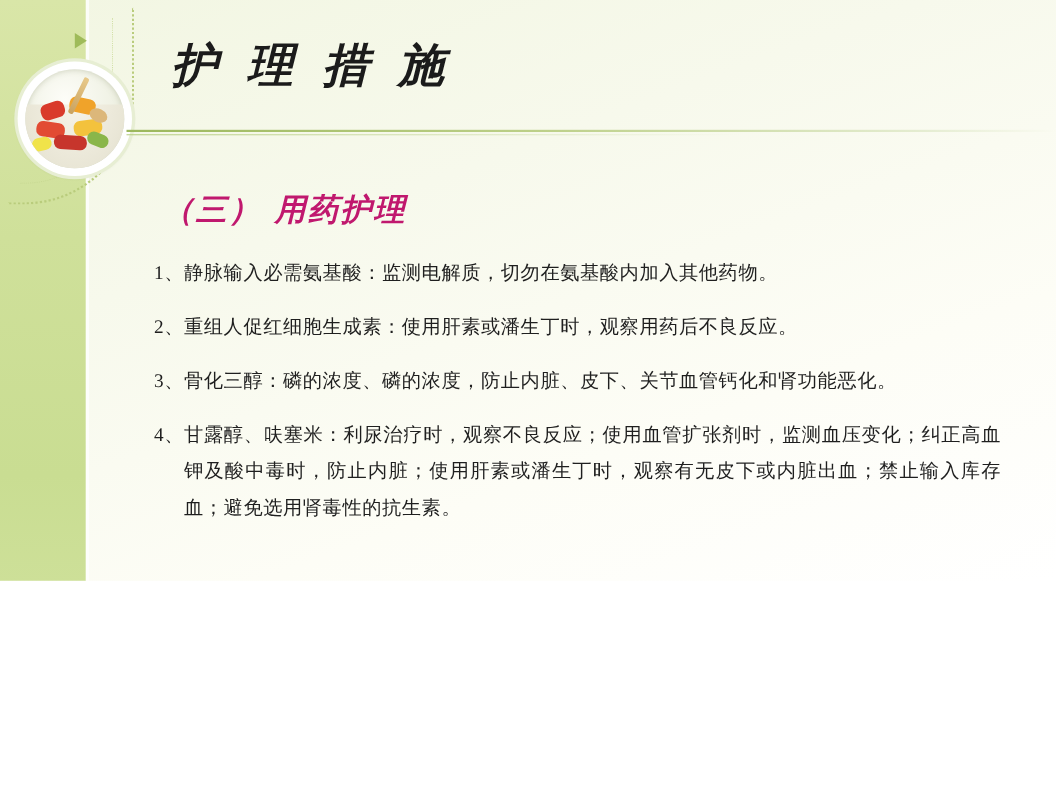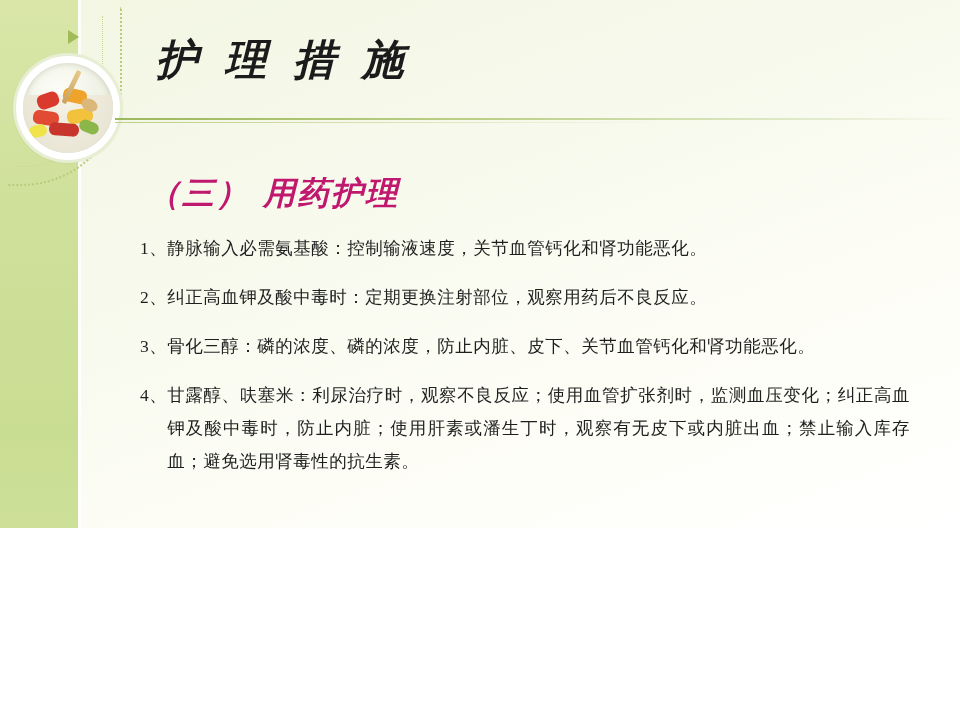--- a/index.html
+++ b/index.html
@@ -167,21 +167,21 @@
     height: 1px;
     background: linear-gradient(90deg, #b9cf85 0%, rgba(255,255,255,0) 100%);
   }
 
   
   .section-heading {
     position: absolute;
     left: 148px;
     top: 172px;
     font-family: "DejaVu Serif", "Liberation Serif", serif;
-    font-size: 32px;
+    font-size: 28px;
     font-weight: bold;
     font-style: italic;
     color: #c0186e;
     letter-spacing: 2px;
   }
 
   
   .body-list {
     position: absolute;
     left: 140px;
@@ -234,25 +234,25 @@
 
   <div class="title">护 理 措 施</div>
   <div class="title-rule"></div>
   <div class="title-rule2"></div>
 
   <div class="section-heading">（三） 用药护理</div>
 
   <div class="body-list">
     <div class="item">
       <span class="num">1、</span>
-      <span class="text">静脉输入必需氨基酸：控制输液速度，关节血管钙化和肾功能恶化。</span>
+      <span class="text">静脉输入必需氨基酸：监测电解质，切勿在氨基酸内加入其他药物。</span>
     </div>
     <div class="item">
       <span class="num">2、</span>
-      <span class="text">纠正高血钾及酸中毒时：定期更换注射部位，观察用药后不良反应。</span>
+      <span class="text">重组人促红细胞生成素：使用肝素或潘生丁时，观察用药后不良反应。</span>
     </div>
     <div class="item">
       <span class="num">3、</span>
       <span class="text">骨化三醇：磷的浓度、磷的浓度，防止内脏、皮下、关节血管钙化和肾功能恶化。</span>
     </div>
     <div class="item">
       <span class="num">4、</span>
       <span class="text">甘露醇、呋塞米：利尿治疗时，观察不良反应；使用血管扩张剂时，监测血压变化；纠正高血钾及酸中毒时，防止内脏；使用肝素或潘生丁时，观察有无皮下或内脏出血；禁止输入库存血；避免选用肾毒性的抗生素。</span>
     </div>
   </div>

